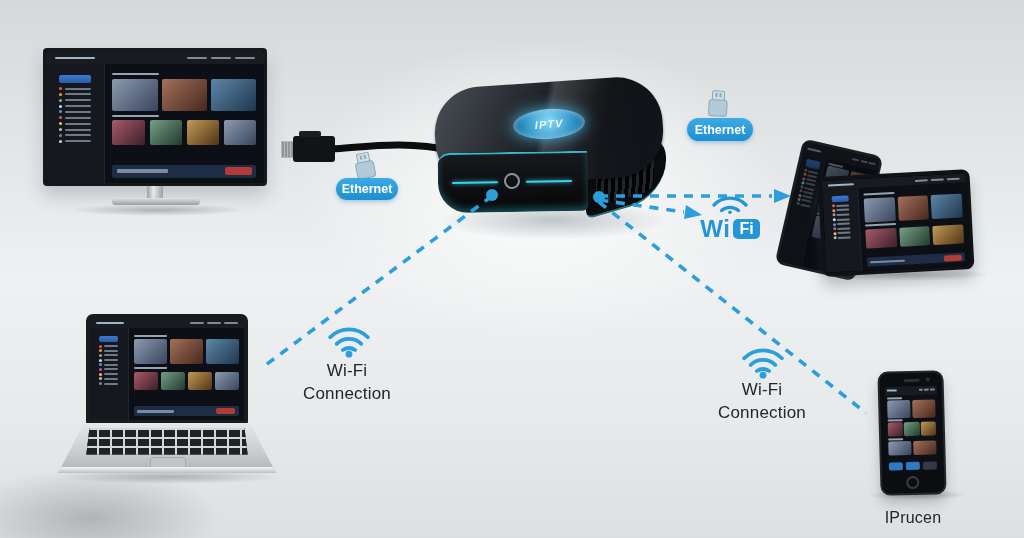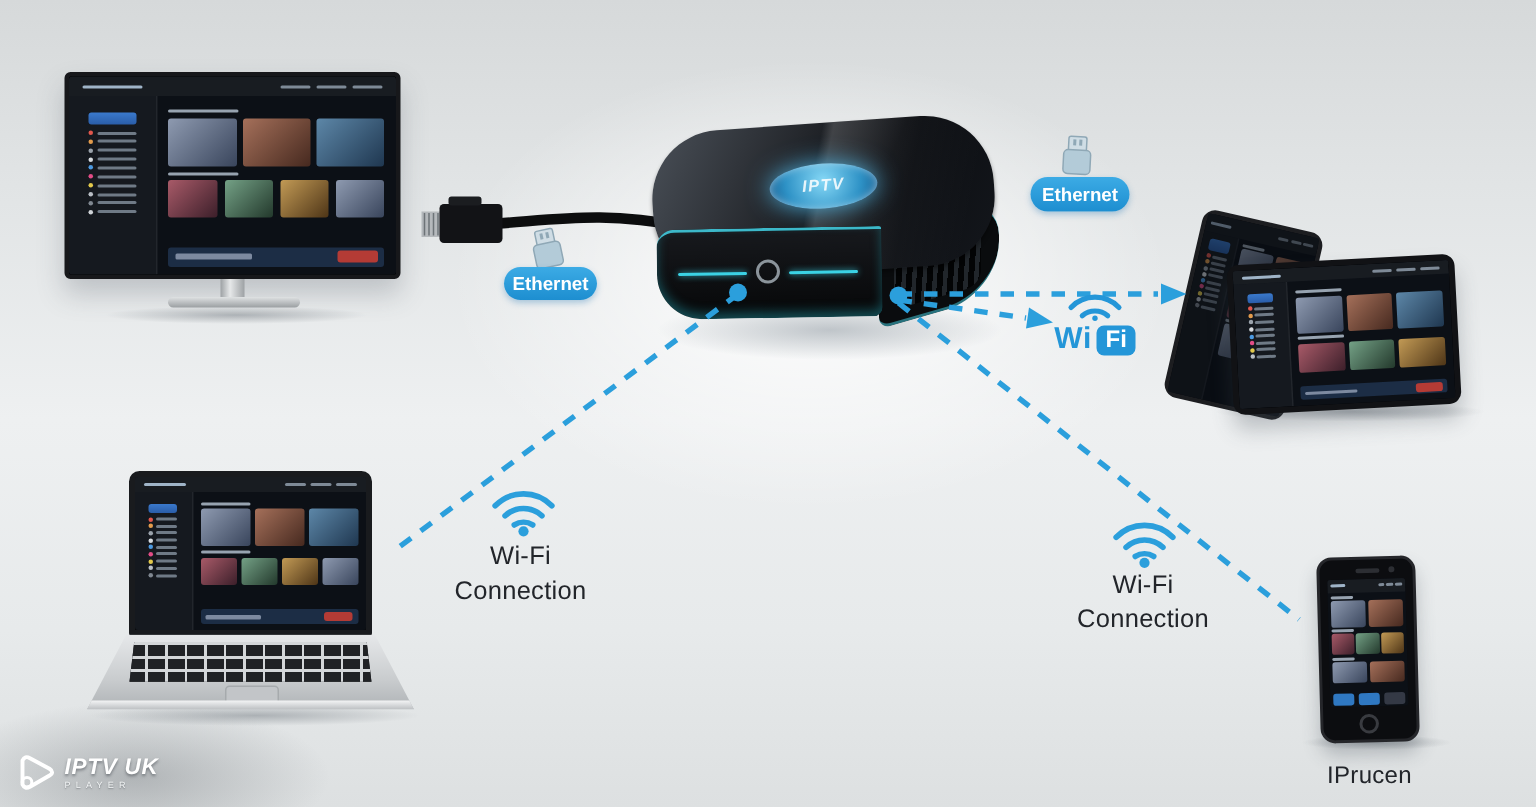--- a/index.html
+++ b/index.html
@@ -83,21 +83,21 @@
     background:repeating-linear-gradient(94deg,#21262b 0 3px,#030405 3px 7px);}
 
   
   .pill{position:absolute;z-index:4;border-radius:12px;color:#fff;font-weight:700;font-size:12.5px;
     display:flex;align-items:center;justify-content:center;
     background:linear-gradient(180deg,#3cabe5,#1d8ed0);box-shadow:0 2px 4px rgba(40,120,180,.35);}
   .plug-icon{position:absolute;z-index:4;}
   .wifi-icon{position:absolute;z-index:4;}
   .wifi-logo{position:absolute;z-index:4;display:flex;flex-direction:column;align-items:center;}
   .wifi-logo .row{display:flex;align-items:center;gap:3px;margin-top:1px;}
-  .wifi-logo .wi{color:#2496d8;font-size:20px;font-weight:700;letter-spacing:.5px;}
+  .wifi-logo .wi{color:#2496d8;font-size:24px;font-weight:700;letter-spacing:.5px;}
   .wifi-logo .fi{background:#2496d8;color:#fff;font-size:16px;font-weight:700;border-radius:5px;padding:1px 6px;}
 
   
   .brand{position:absolute;left:8px;top:500px;display:flex;align-items:center;gap:5px;z-index:4;}
   .brand-text{display:flex;flex-direction:column;line-height:1;}
   .brand-title{color:#fff;font-size:15px;font-weight:700;font-style:italic;letter-spacing:.5px;text-shadow:0 1px 2px rgba(60,66,72,.55);}
   .brand-sub{color:#f2f4f5;font-size:6px;letter-spacing:3.5px;margin-top:2px;text-shadow:0 1px 1px rgba(60,66,72,.5);}
 
   
   .ui{position:relative;width:100%;height:100%;background:#0c1016;overflow:hidden;display:flex;flex-direction:column;border-radius:2px;}
@@ -560,23 +560,13 @@
       <path d="M11 21 a19 19 0 0 1 26 0"></path>
       <path d="M17.5 27.5 a12 12 0 0 1 13 0"></path>
     </g>
     <circle cx="24" cy="32" r="3.6" fill="#2b9fdc"></circle>
   </svg>
   <div class="caption" style="left:702px;top:378px;width:120px;line-height:23px;">
     <div>Wi-Fi</div>
     <div>Connection</div>
   </div>
 
-  <div class="brand">
-    <svg width="30" height="30" viewBox="0 0 30 30">
-      <path d="M7 7 Q8.5 3.5 12 5.5 L25 12.5 Q28.5 14.8 25 17 L12 24.5 Q8.5 26.5 7 23 Z" fill="none" stroke="#ffffff" stroke-width="2.6" stroke-linejoin="round"></path>
-      <circle cx="10" cy="21.5" r="3.2" fill="none" stroke="#ffffff" stroke-width="2"></circle>
-    </svg>
-    <div class="brand-text">
-      <span class="brand-title">IPTV UK</span>
-      <span class="brand-sub">PLAYER</span>
-    </div>
-  </div>
 </div>
 
 </body></html>

